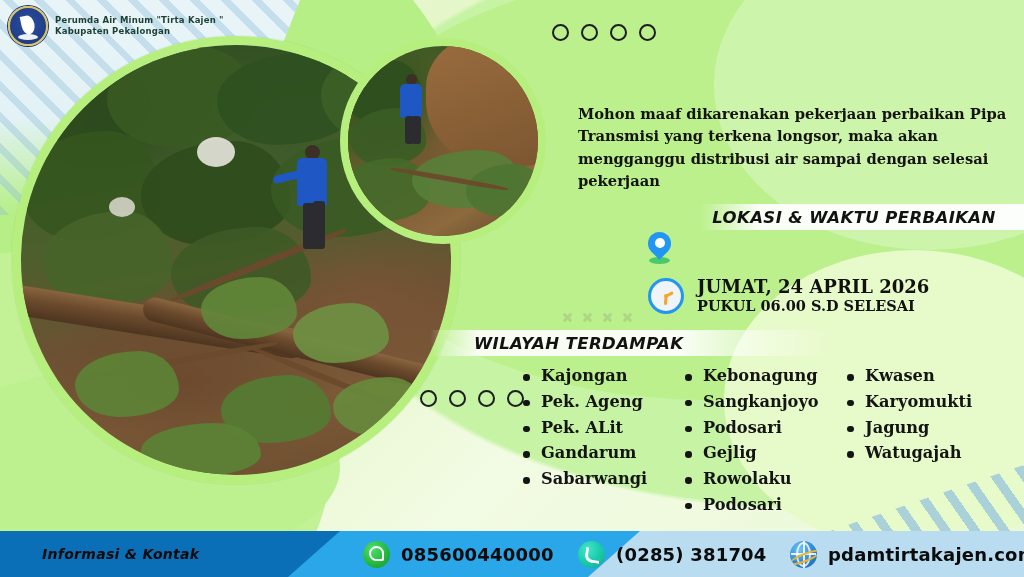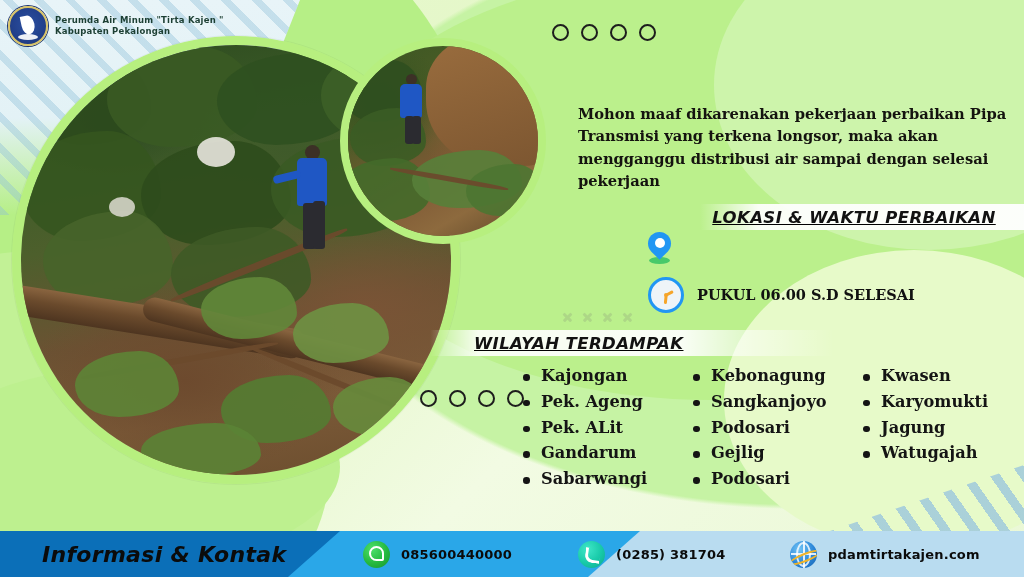--- a/index.html
+++ b/index.html
@@ -126,21 +126,20 @@
   }
   .intro p{
     margin:0;font-family:"DejaVu Serif",serif;
     font-size:14.7px;font-weight:600;color:#14130f;line-height:1.52;
   }
 
   
   .banner{
     position:absolute;height:26px;display:flex;align-items:center;z-index:30;
     background:linear-gradient(90deg,rgba(255,255,255,0) 0%,rgba(255,255,255,.92) 18%,rgba(255,255,255,.95) 100%);
-    text-decoration:underline;
   }
   .banner span{
     font-family:"DejaVu Sans",sans-serif;font-weight:900;font-style:italic;
     font-size:16.5px;color:#121212;letter-spacing:.4px;white-space:nowrap;
   }
   #banner-lokasi{left:700px;top:204px;right:0;justify-content:center;padding-right:16px;}
   #banner-wilayah{left:430px;top:330px;width:360px;padding-left:44px;
     background:linear-gradient(90deg,rgba(255,255,255,0) 0%,rgba(255,255,255,.88) 12%,rgba(255,255,255,.92) 62%,rgba(255,255,255,0) 100%);}
 
   
@@ -164,21 +163,21 @@
   .clock .hh,.clock .mm{position:absolute;background:#f5a52a;border-radius:2px;}
   .clock .hh{left:50%;top:50%;width:8px;height:2.6px;transform-origin:left center;transform:translate(0,-50%) rotate(-28deg);}
   .clock .mm{left:50%;top:50%;width:2.6px;height:9px;transform-origin:center top;transform:translate(-50%,0) rotate(6deg);}
   .clock .pivot{position:absolute;left:50%;top:50%;width:4px;height:4px;margin:-2px 0 0 -2px;border-radius:50%;background:#f5a52a;}
   .loc-name{font-family:"DejaVu Serif",serif;font-weight:700;font-size:19px;color:#111;letter-spacing:.2px;}
   .time-main{font-family:"DejaVu Serif",serif;font-weight:700;font-size:18px;color:#111;line-height:1.12;}
   .time-sub{font-family:"DejaVu Serif",serif;font-weight:700;font-size:14.5px;color:#111;line-height:1.2;}
 
   
   .areas{
-    position:absolute;left:520px;top:366px;width:500px;display:flex;gap:12px;z-index:30;
+    position:absolute;left:520px;top:366px;width:500px;display:flex;gap:4px;z-index:30;
   }
   .areas .col{width:158px;}
   .areas li{
     list-style:none;position:relative;padding-left:21px;margin-bottom:6px;
     font-family:"DejaVu Serif",serif;font-weight:700;font-size:16.2px;color:#141414;
     line-height:1.22;white-space:nowrap;
   }
   .areas li::before{
     content:"";position:absolute;left:3px;top:8px;width:6.5px;height:6.5px;border-radius:50%;background:#141414;
   }
@@ -203,25 +202,25 @@
   .xmarks i::after{transform:rotate(-45deg);}
 
   
   .footer{position:absolute;left:0;bottom:0;width:1024px;height:46px;z-index:50;}
   .footer-bg{position:absolute;inset:0;background:#b9dcf0;}
   .seg-blue-fill{position:absolute;left:0;top:0;width:640px;height:46px;background:#2aa7e8;clip-path:polygon(0 0,640px 0,588px 46px,0 46px);}
   .seg-dark-fill{position:absolute;left:0;top:0;width:340px;height:46px;background:#0b6fb8;clip-path:polygon(0 0,340px 0,288px 46px,0 46px);}
   .f-title{
     position:absolute;left:42px;top:0;height:46px;display:flex;align-items:center;
     font-family:"DejaVu Sans",sans-serif;font-weight:700;font-style:italic;
-    font-size:22px;color:#0b0b0b;letter-spacing:.3px;z-index:6;
+    font-size:14px;color:#0b0b0b;letter-spacing:.3px;z-index:6;
   }
   .f-item{position:absolute;top:0;height:46px;display:flex;align-items:center;gap:11px;z-index:6;}
   .f-item .txt{
-    font-family:"DejaVu Sans",sans-serif;font-weight:700;font-size:13px;color:#0b0b0b;letter-spacing:.2px;
+    font-family:"DejaVu Sans",sans-serif;font-weight:700;font-size:18px;color:#0b0b0b;letter-spacing:.2px;
   }
   #f-wa{left:363px;}
   #f-phone{left:578px;}
   #f-web{left:790px;}
   .ic{width:27px;height:27px;border-radius:50%;flex:none;position:relative;}
   .ic-wa{background:radial-gradient(circle at 35% 30%,#4ce06a 0%,#25b93f 55%,#17922f 100%);}
   .ic-wa::after{
     content:"";position:absolute;left:6px;top:5.5px;width:15px;height:15px;border-radius:50% 50% 12% 50%;
     border:2.6px solid #fff;box-sizing:border-box;
   }
@@ -341,20 +340,21 @@
           <div class="dot"></div>
       </div>
     </div>
     <div class="loc-row">
       <div class="clock">
         <div class="hh"></div>
           <div class="mm"></div>
           <div class="pivot"></div>
       </div>
       <div>
+        <div class="time-main">JUMAT, 24 APRIL 2026</div>
         <div class="time-sub">PUKUL 06.00 S.D SELESAI</div>
       </div>
     </div>
   </div>
 
   <div class="xmarks">
     <i></i>
       <i></i>
     <i></i>
       <i></i>
@@ -380,20 +380,21 @@
           <li>Gandarum</li>
           <li>Sabarwangi</li>
         </ul>
       </div>
     <div class="col">
         <ul id="col1">
           <li>Kebonagung</li>
           <li>Sangkanjoyo</li>
           <li>Podosari</li>
           <li>Gejlig</li>
+          <li>Rowolaku</li>
           <li>Podosari</li>
         </ul>
       </div>
     <div class="col">
         <ul id="col2">
           <li>Kwasen</li>
           <li>Karyomukti</li>
           <li>Jagung</li>
           <li>Watugajah</li>
         </ul>

